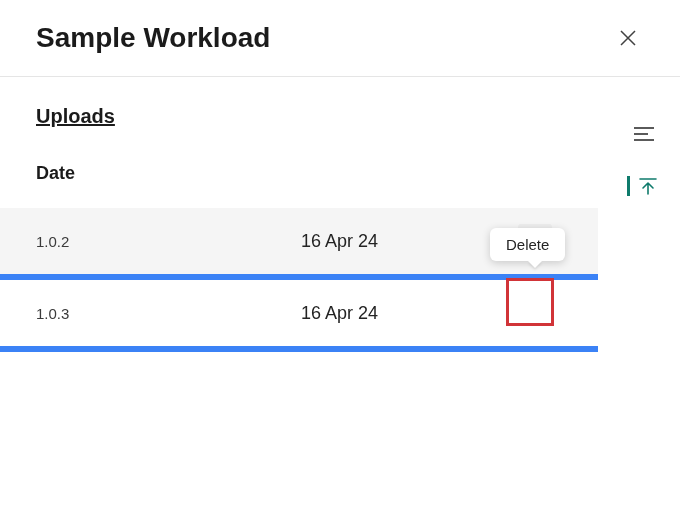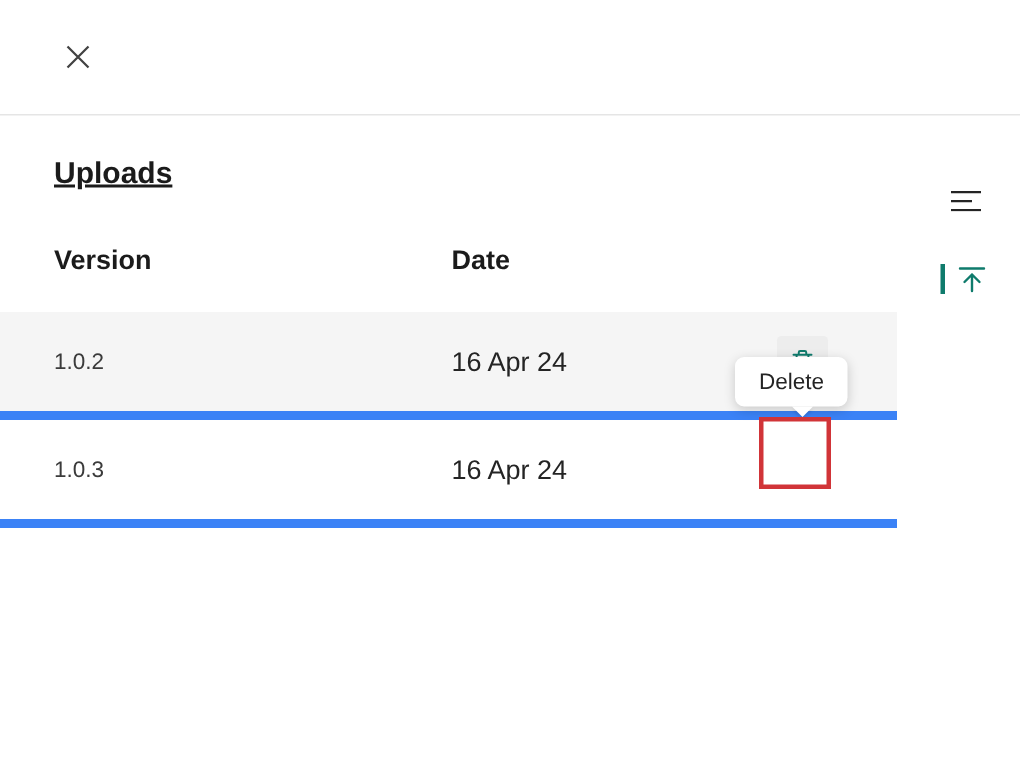--- a/index.html
+++ b/index.html
@@ -79,21 +79,21 @@
       border: 3px solid #d13438;
       left: 506px;
       top: 278px;
       width: 48px;
       height: 48px;
       pointer-events: none;
     }
     .tooltip {
       position: absolute;
       left: 490px;
-      top: 238px;
+      top: 228px;
       background: #fff;
       border-radius: 6px;
       box-shadow: 0 2px 8px rgba(0,0,0,0.18);
       padding: 8px 16px;
       font-size: 15px;
       color: #242424;
     }
     .tooltip::after {
       content: "";
       position: absolute;
@@ -127,32 +127,32 @@
     .upload-indicator {
       width: 3px;
       height: 20px;
       background: #0f7b6c;
     }
   </style>
 </head>
 <body>
 
 <div class="header">
+  <h1>Sample Workload</h1>
   <div class="close-btn">
     <svg width="18" height="18" viewBox="0 0 18 18">
         <path d="M2 2 L16 16 M16 2 L2 16" stroke="#424242" stroke-width="1.5" fill="none"></path>
       </svg>
   </div>
 </div>
 
 <div class="section-title">Uploads</div>
 
 <div class="table-wrap">
   <div class="thead">
-    <div class="col-version">Version</div>
     <div class="col-date">Date</div>
     <div class="col-action"></div>
   </div>
 
   <div class="trow selected">
     <div class="col-version">1.0.2</div>
     <div class="col-date">16 Apr 24</div>
     <div class="col-action">
       <div class="trash-btn">
         <svg width="18" height="18" viewBox="0 0 18 18">

